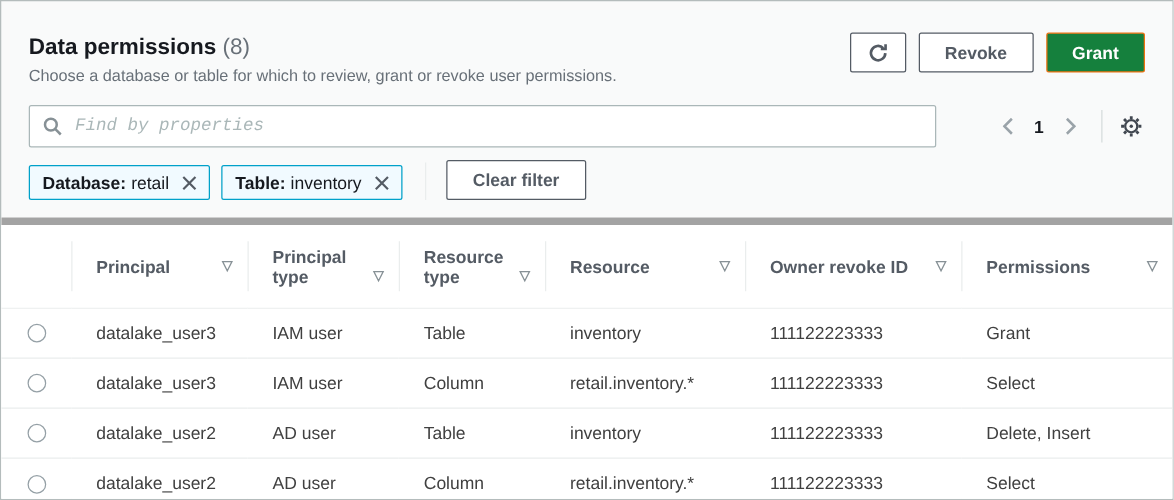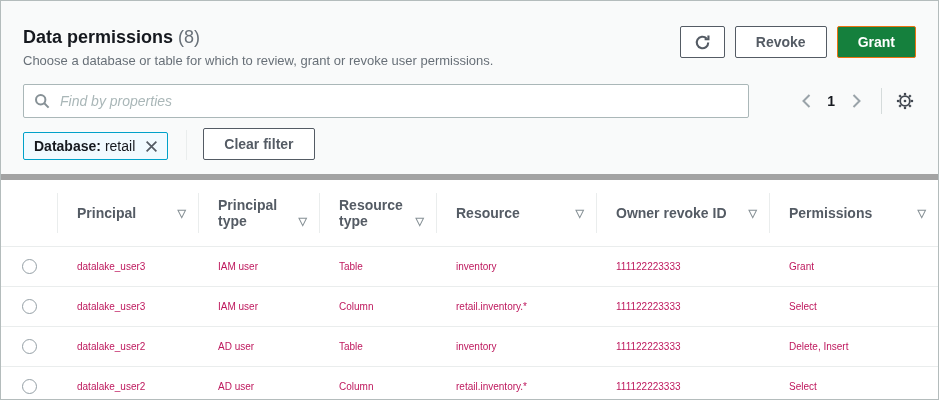--- a/index.html
+++ b/index.html
@@ -32,21 +32,21 @@
 
   
   .search-row { display: flex; align-items: center; margin-bottom: 10px; }
   .search-box {
     width: 726px; height: 34px; background: #fff;
     border: 1px solid #aab7b8; border-radius: 2px;
     display: flex; align-items: center; padding: 0 10px; gap: 8px;
   }
   .search-box input {
     border: none; outline: none; flex: 1; font-size: 14px; color: #16191f;
-    font-family: Liberation Sans, sans-serif; background: transparent;
+    font-family: Liberation Mono, monospace; background: transparent;
   }
   .search-box input::placeholder { color: #aab7b8; font-style: italic; }
 
   .paging { margin-left: auto; display: flex; align-items: center; }
   .page-btn { width: 26px; height: 26px; display: flex; align-items: center; justify-content: center; background: none; border: none; cursor: pointer; padding: 0; }
   .page-num { font-size: 14px; font-weight: 700; color: #16191f; margin: 0 8px; }
   .v-divider { width: 1px; height: 26px; background: #d5dbdb; margin: 0 12px; }
   .gear-btn { background: none; border: none; cursor: pointer; padding: 2px; display: flex; }
 
   
@@ -69,21 +69,21 @@
     font-size: 14px; color: #545b64; font-weight: 700; background: #fff;
     border-bottom: 1px solid #eaeded; cursor: pointer;
   }
   thead th + th::before {
     content: ""; position: absolute; left: 0; top: 13px; bottom: 13px;
     width: 1px; background: #eaeded;
   }
   .th-inner { display: flex; justify-content: space-between; align-items: flex-end; gap: 4px; }
   .sort-icon { color: #879196; font-size: 11px; line-height: 15px; flex-shrink: 0; }
   tbody td {
-    height: 40px; padding: 0 12px 0 20px; font-size: 10px; color: #be185d;
+    height: 40px; padding: 0 12px 0 20px; font-size: 14px; color: #404040;
     background: #fff;
   }
   tbody tr + tr td { border-top: 1px solid #eaeded; }
   .radio-cell { text-align: center; padding: 0; }
   .radio {
     display: inline-block; width: 15px; height: 15px;
     border: 1.5px solid #95a0a6; border-radius: 50%; background: #fff;
     vertical-align: middle; cursor: pointer;
   }
 </style>
@@ -168,20 +168,31 @@
         <span class="chip-label">Database:</span>
         <span>retail</span>
         <button class="chip-close">
           <span style="display:flex;">
             <svg width="13" height="13" viewBox="0 0 12 12" fill="none">
               <path d="M1.5 1.5l9 9M10.5 1.5l-9 9" stroke="#545b64" stroke-width="1.6"></path>
             </svg>
           </span>
         </button>
       </span>
+      <span class="chip">
+        <span class="chip-label">Table:</span>
+        <span>inventory</span>
+        <button class="chip-close">
+          <span style="display:flex;">
+            <svg width="13" height="13" viewBox="0 0 12 12" fill="none">
+              <path d="M1.5 1.5l9 9M10.5 1.5l-9 9" stroke="#545b64" stroke-width="1.6"></path>
+            </svg>
+          </span>
+        </button>
+      </span>
       <span class="filter-divider"></span>
       <button class="btn">Clear filter</button>
     </div>
   </div>
 
   <div class="table-wrap">
     <table>
       <colgroup>
         <col style="width:56px">
           <col style="width:141px">

